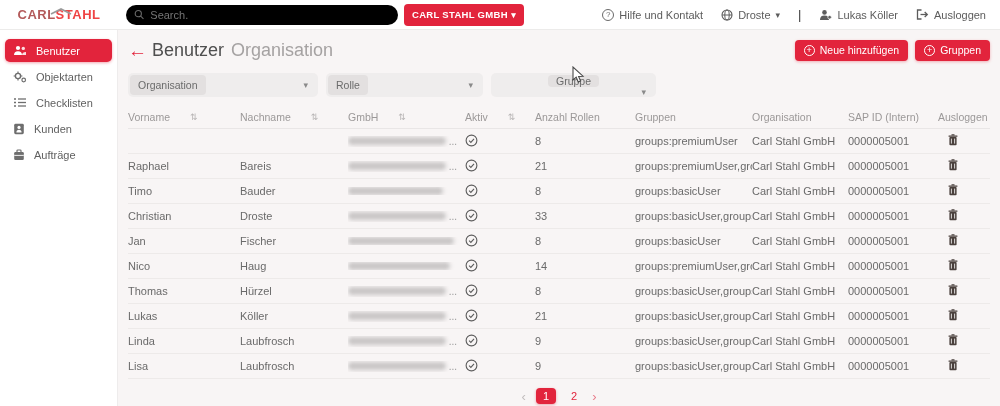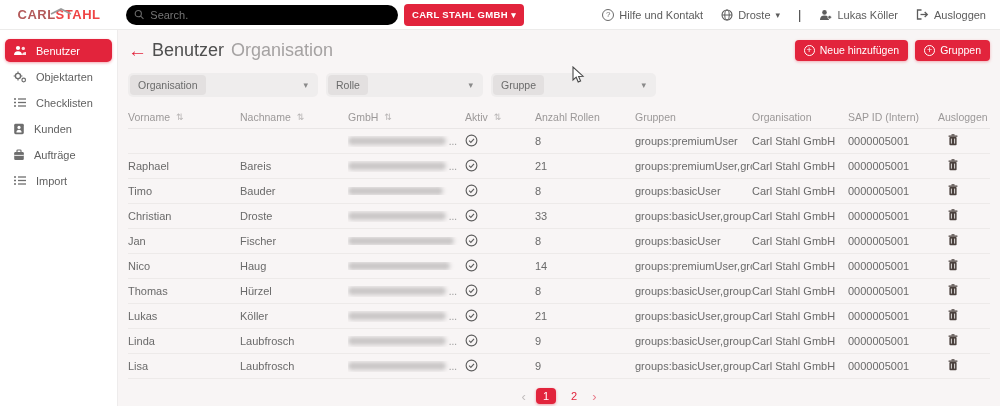--- a/index.html
+++ b/index.html
@@ -49,26 +49,26 @@
              cursor:pointer; box-shadow:0 1px 3px rgba(226,36,60,.35); }
   .plus-circ { display:inline-flex; width:11px; height:11px; border:1px solid #fff; border-radius:50%;
                align-items:center; justify-content:center; font-size:9px; line-height:1; }
 
   
   .filters { display:flex; gap:8px; margin-top:9px; }
   .filter { height:24px; background:#efeded; border-radius:5px; display:flex; align-items:center;
             padding:2px; font-size:10.5px; color:#6b6b6b; cursor:pointer; }
   .filter .chip { background:#e3e0e0; border-radius:4px; height:20px; display:flex; align-items:center; padding:0 8px; }
   .filter .caret { margin-left:auto; padding:0 8px; color:#8a8a8a; font-size:9px; }
-  .f-org { width:190px; } .f-rolle { width:157px; } .f-gruppe { width:165px; }
+  .f-org { width:190px; } .f-rolle { width:157px; } .f-gruppe { width:165px;flex-direction:column; }
 
   
   .grid { display:grid; grid-template-columns:112px 108px 117px 70px 100px 117px 96px 90px 1fr; align-items:center; }
   .thead { height:24px; margin-top:8px; font-size:10.5px; color:#9b9898; border-bottom:1px solid #e9e6e6; }
-  .th { display:flex; align-items:center; gap:6px; overflow:hidden; white-space:nowrap; }
+  .th { display:flex; align-items:center; gap:20px; overflow:hidden; white-space:nowrap; }
   .sort { color:#b7b4b4; font-size:9px; cursor:pointer; }
   .trow { height:25px; font-size:11px; color:#6a6a6a; border-bottom:1px solid #edeae9; }
   .cell { overflow:hidden; white-space:nowrap; padding-right:8px; }
   .email-cell { display:flex; align-items:center; }
   .email-redacted { height:8px; background:#b9b6b6; border-radius:4px; filter:blur(2px); opacity:.75; }
   .email-ellipsis { color:#9a9a9a; margin-left:3px; font-size:10px; }
   .okicon { display:inline-flex; }
   .trash-btn { background:none; border:none; cursor:pointer; padding:0 0 0 10px; display:inline-flex; }
 
   
@@ -182,33 +182,20 @@
     <span>Kunden</span>
   </div>
   <div class="side-item">
     <svg width="12" height="12" viewBox="0 0 12 12">
       <rect x="1.2" y="3" width="9.6" height="8" rx="1.2" fill="#6e6e6e"></rect>
       <path d="M4 3 V1.8 q0-.8.8-.8 h2.4 q.8 0 .8.8 V3" fill="none" stroke="#6e6e6e" stroke-width="1.2"></path>
       <line x1="1.2" y1="6.4" x2="10.8" y2="6.4" stroke="#fff" stroke-width=".9"></line>
     </svg>
     <span>Aufträge</span>
   </div>
-  <div class="side-item">
-    <svg width="14" height="11" viewBox="0 0 14 11">
-      <g stroke="#6e6e6e" stroke-width="1.3">
-        <line x1="1" y1="2" x2="3" y2="2"></line>
-          <line x1="5" y1="2" x2="13" y2="2"></line>
-        <line x1="1" y1="5.5" x2="3" y2="5.5"></line>
-          <line x1="5" y1="5.5" x2="13" y2="5.5"></line>
-        <line x1="1" y1="9" x2="3" y2="9"></line>
-          <line x1="5" y1="9" x2="13" y2="9"></line>
-      </g>
-    </svg>
-    <span>Import</span>
-  </div>
 </nav>
 <div class="scroll-thumb"></div>
 
 <main class="main">
 
   <div class="page-head">
     <span class="back-arrow">←</span>
     <span class="page-title">Benutzer</span>
     <span class="page-subtitle">Organisation</span>
     <div class="head-actions">

